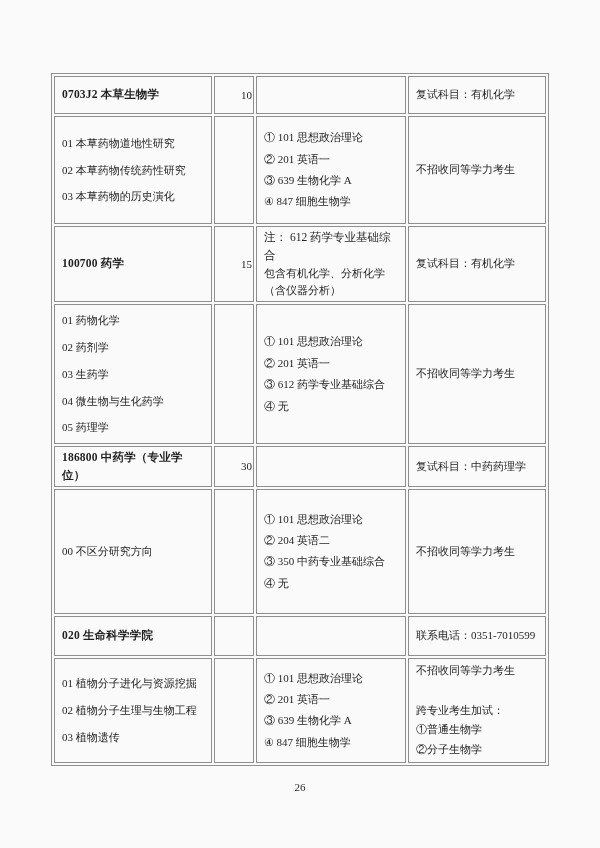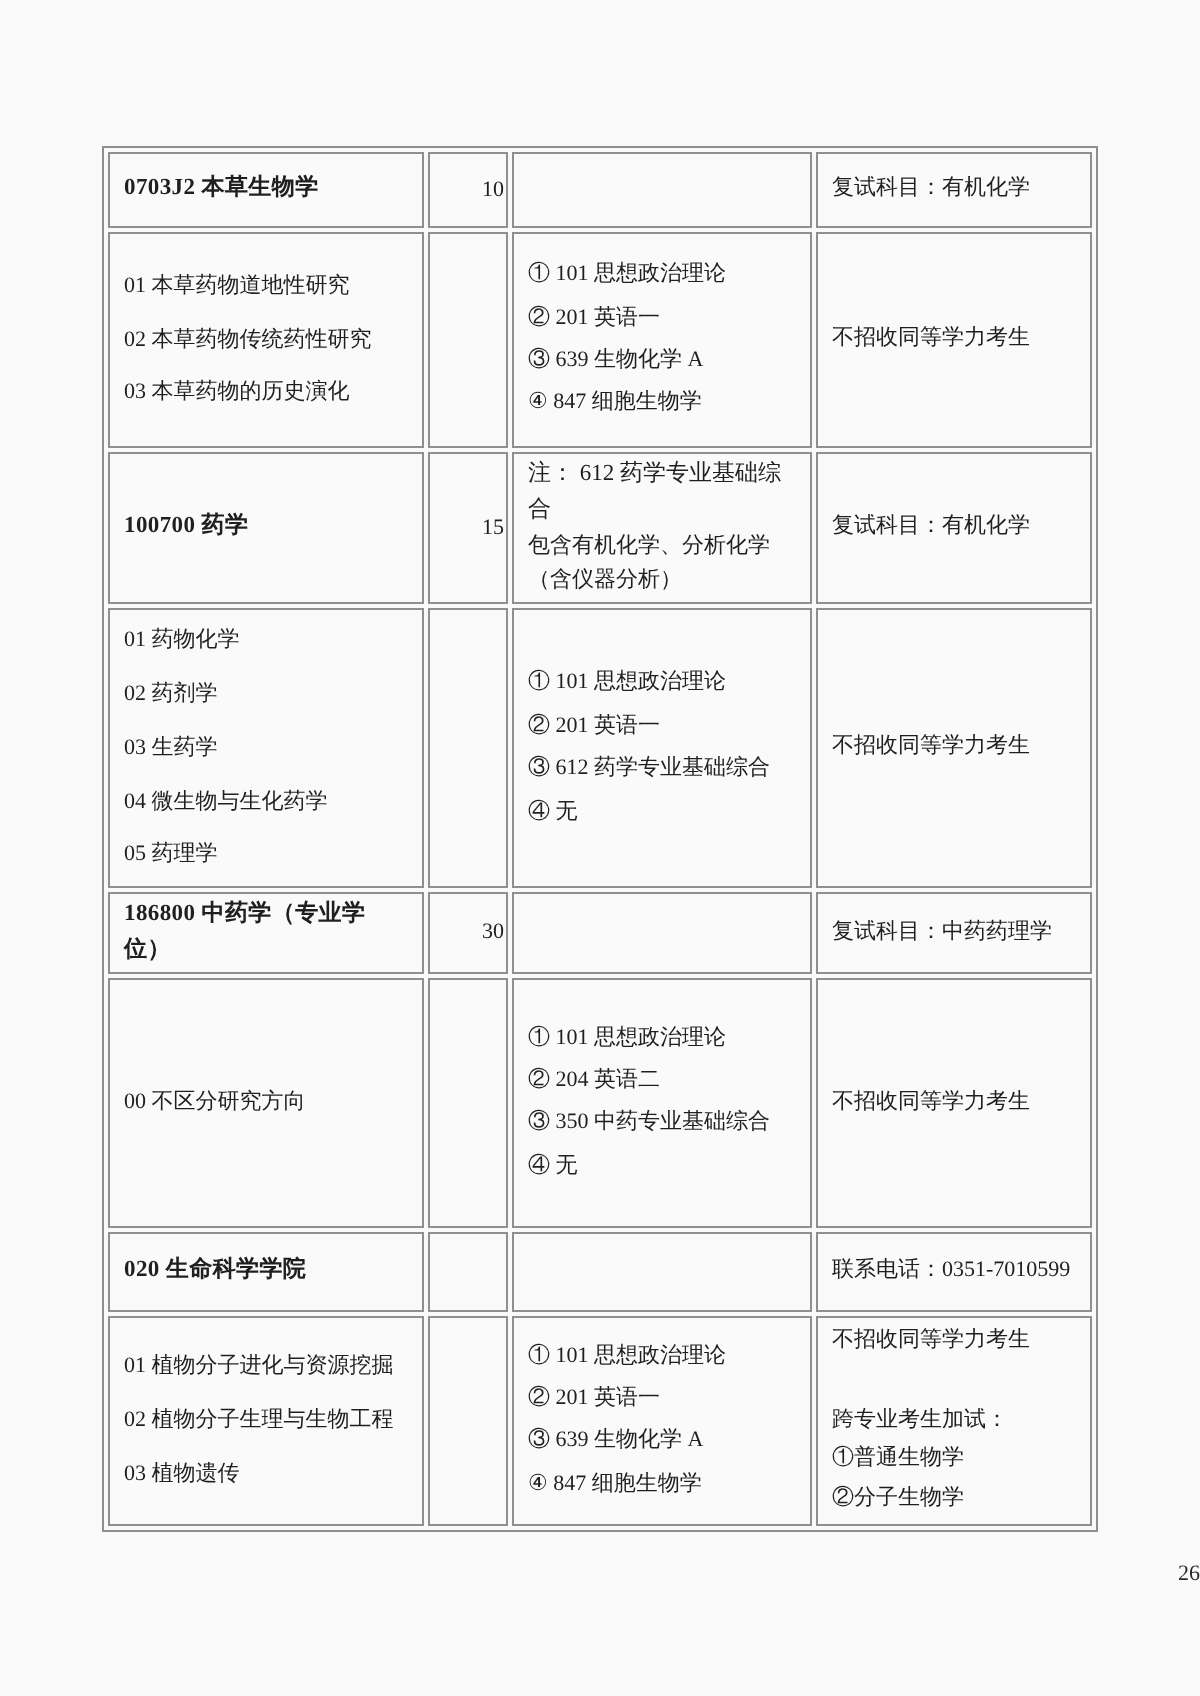--- a/index.html
+++ b/index.html
@@ -72,21 +72,21 @@
   tr.r2 td { height: 108px; }
   tr.r3 td { height: 52px; }
   tr.r4 td { height: 130px; }
   tr.r5 td { height: 36px; }
   tr.r6 td { height: 125px; }
   tr.r7 td { height: 40px; margin-left: 33px; }
   tr.r8 td { height: 35px; }
   tr.r9 td { height: 97px; }
   .page-number {
     margin-top: 15px;
-    text-align: right;
+    text-align: center;
     font-size: 11px;
     color: #2a2a2a;
   }
 </style>
 </head>
 <body>
 
 <div class="page">
   <table class="catalog">
     <colgroup>

